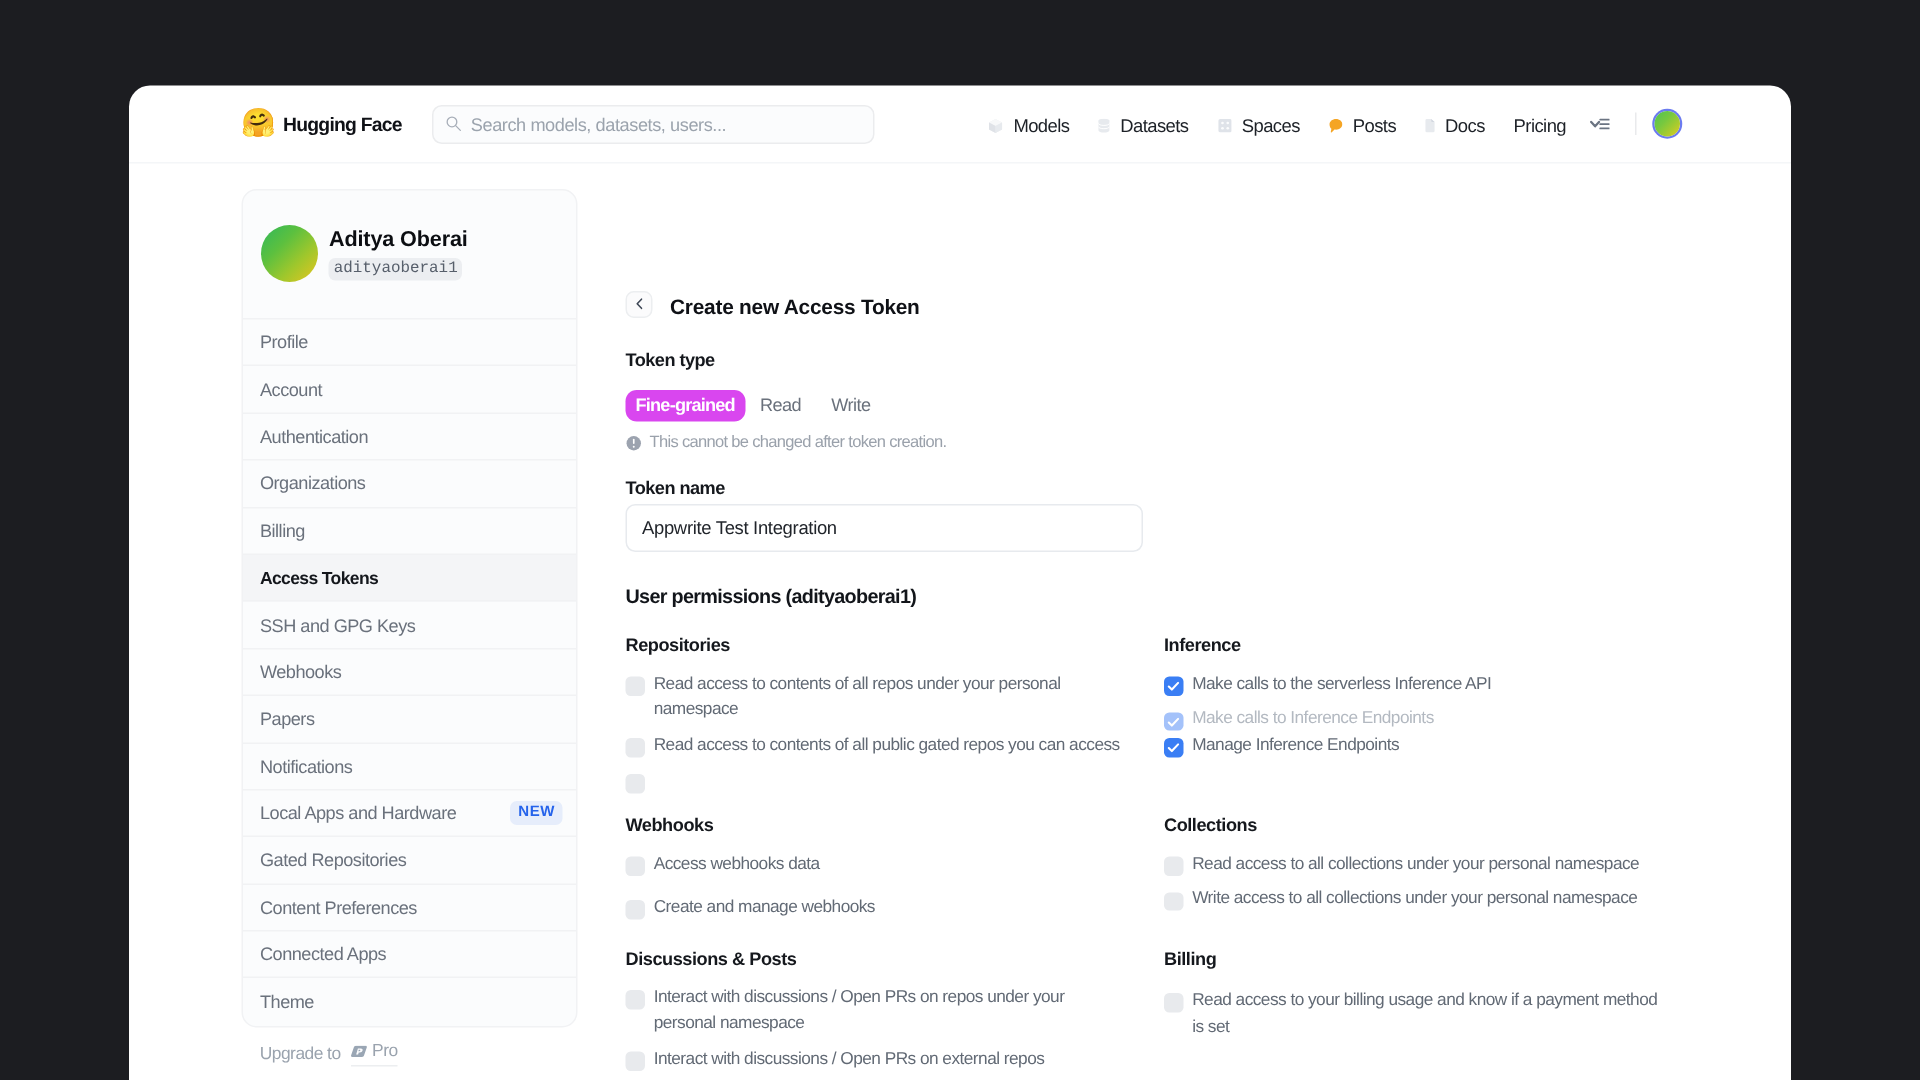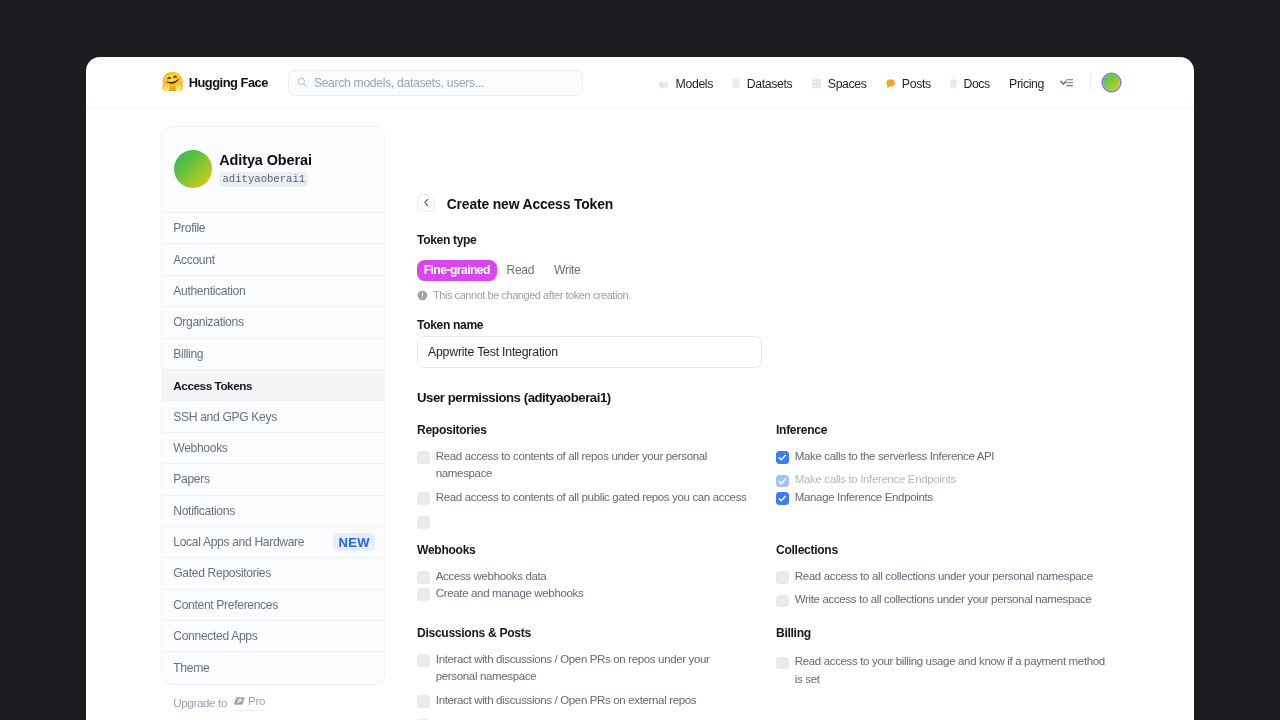--- a/index.html
+++ b/index.html
@@ -36,21 +36,21 @@
     background:linear-gradient(135deg,#2eb85c 0%,#5cc03f 35%,#9ec72c 65%,#e8c51f 100%);}
   .side-name{font-size:14.4px;font-weight:700;color:#0c0e12;line-height:1.12;letter-spacing:-0.08px;}
   .side-handle{display:inline-block;margin-top:4px;font-family:"Liberation Mono",monospace;
                font-size:10.6px;line-height:12.4px;color:#575f6b;background:#eceef1;border-radius:4.5px;
                padding:1.1px 3.2px;letter-spacing:0;}
   .side-list{border-top:1px solid #f1f2f4;}
   .side-item{height:31.4px;display:flex;align-items:center;padding:0 11.3px;font-size:12.1px;letter-spacing:-0.33px;
              color:#6a717c;border-bottom:1px solid #f1f2f4;}
   .side-item.active{color:#14171c;font-weight:700;background:#f4f5f7;font-size:11.7px;letter-spacing:-0.42px;}
   .side-item:last-child{border-bottom:none;}
-  .badge-new{margin-left:auto;margin-right:-2.5px;font-size:13px;font-weight:700;letter-spacing:0.4px;
+  .badge-new{margin-left:auto;margin-right:-2.5px;font-size:10px;font-weight:700;letter-spacing:0.4px;
              color:#2563eb;background:#e6edfb;border-radius:4.5px;padding:3px 5.2px 2.6px 5.6px;line-height:1;}
   .upgrade{position:absolute;left:87.7px;top:637.5px;display:flex;align-items:center;gap:6.5px;
            font-size:11.6px;letter-spacing:-0.35px;color:#9aa3ae;}
   .pro-tag{display:inline-flex;align-items:center;gap:3.5px;border-bottom:1.5px solid #eceef0;padding-bottom:3px;}
 
   
   .main{position:absolute;left:331.5px;top:92.3px;width:760px;}
   .title-row{display:flex;align-items:flex-end;gap:11.5px;margin-top:45px;}
   .backbtn{width:18.2px;height:18.3px;border:1px solid #eceef0;border-radius:5.5px;background:#fbfbfc;
            display:flex;align-items:center;justify-content:center;flex:none;}
@@ -298,21 +298,21 @@
               </label>
             </div>
           </div>
           <div class="perm-cell cell-left">
             <div class="grp-title">Webhooks</div>
             <div class="perm-list">
               <label class="chk-row" style="margin-top: 0px;">
                 <span class="chk"></span>
                 <span class="chk-label">Access webhooks data</span>
               </label>
-              <label class="chk-row" style="margin-top: 0;">
+              <label class="chk-row" style="margin-top: 12px;">
                 <span class="chk"></span>
                 <span class="chk-label">Create and manage webhooks</span>
               </label>
             </div>
           </div>
           <div class="perm-cell cell-right">
             <div class="grp-title">Collections</div>
             <div class="perm-list">
               <label class="chk-row" style="margin-top: 0px;">
                 <span class="chk"></span>

